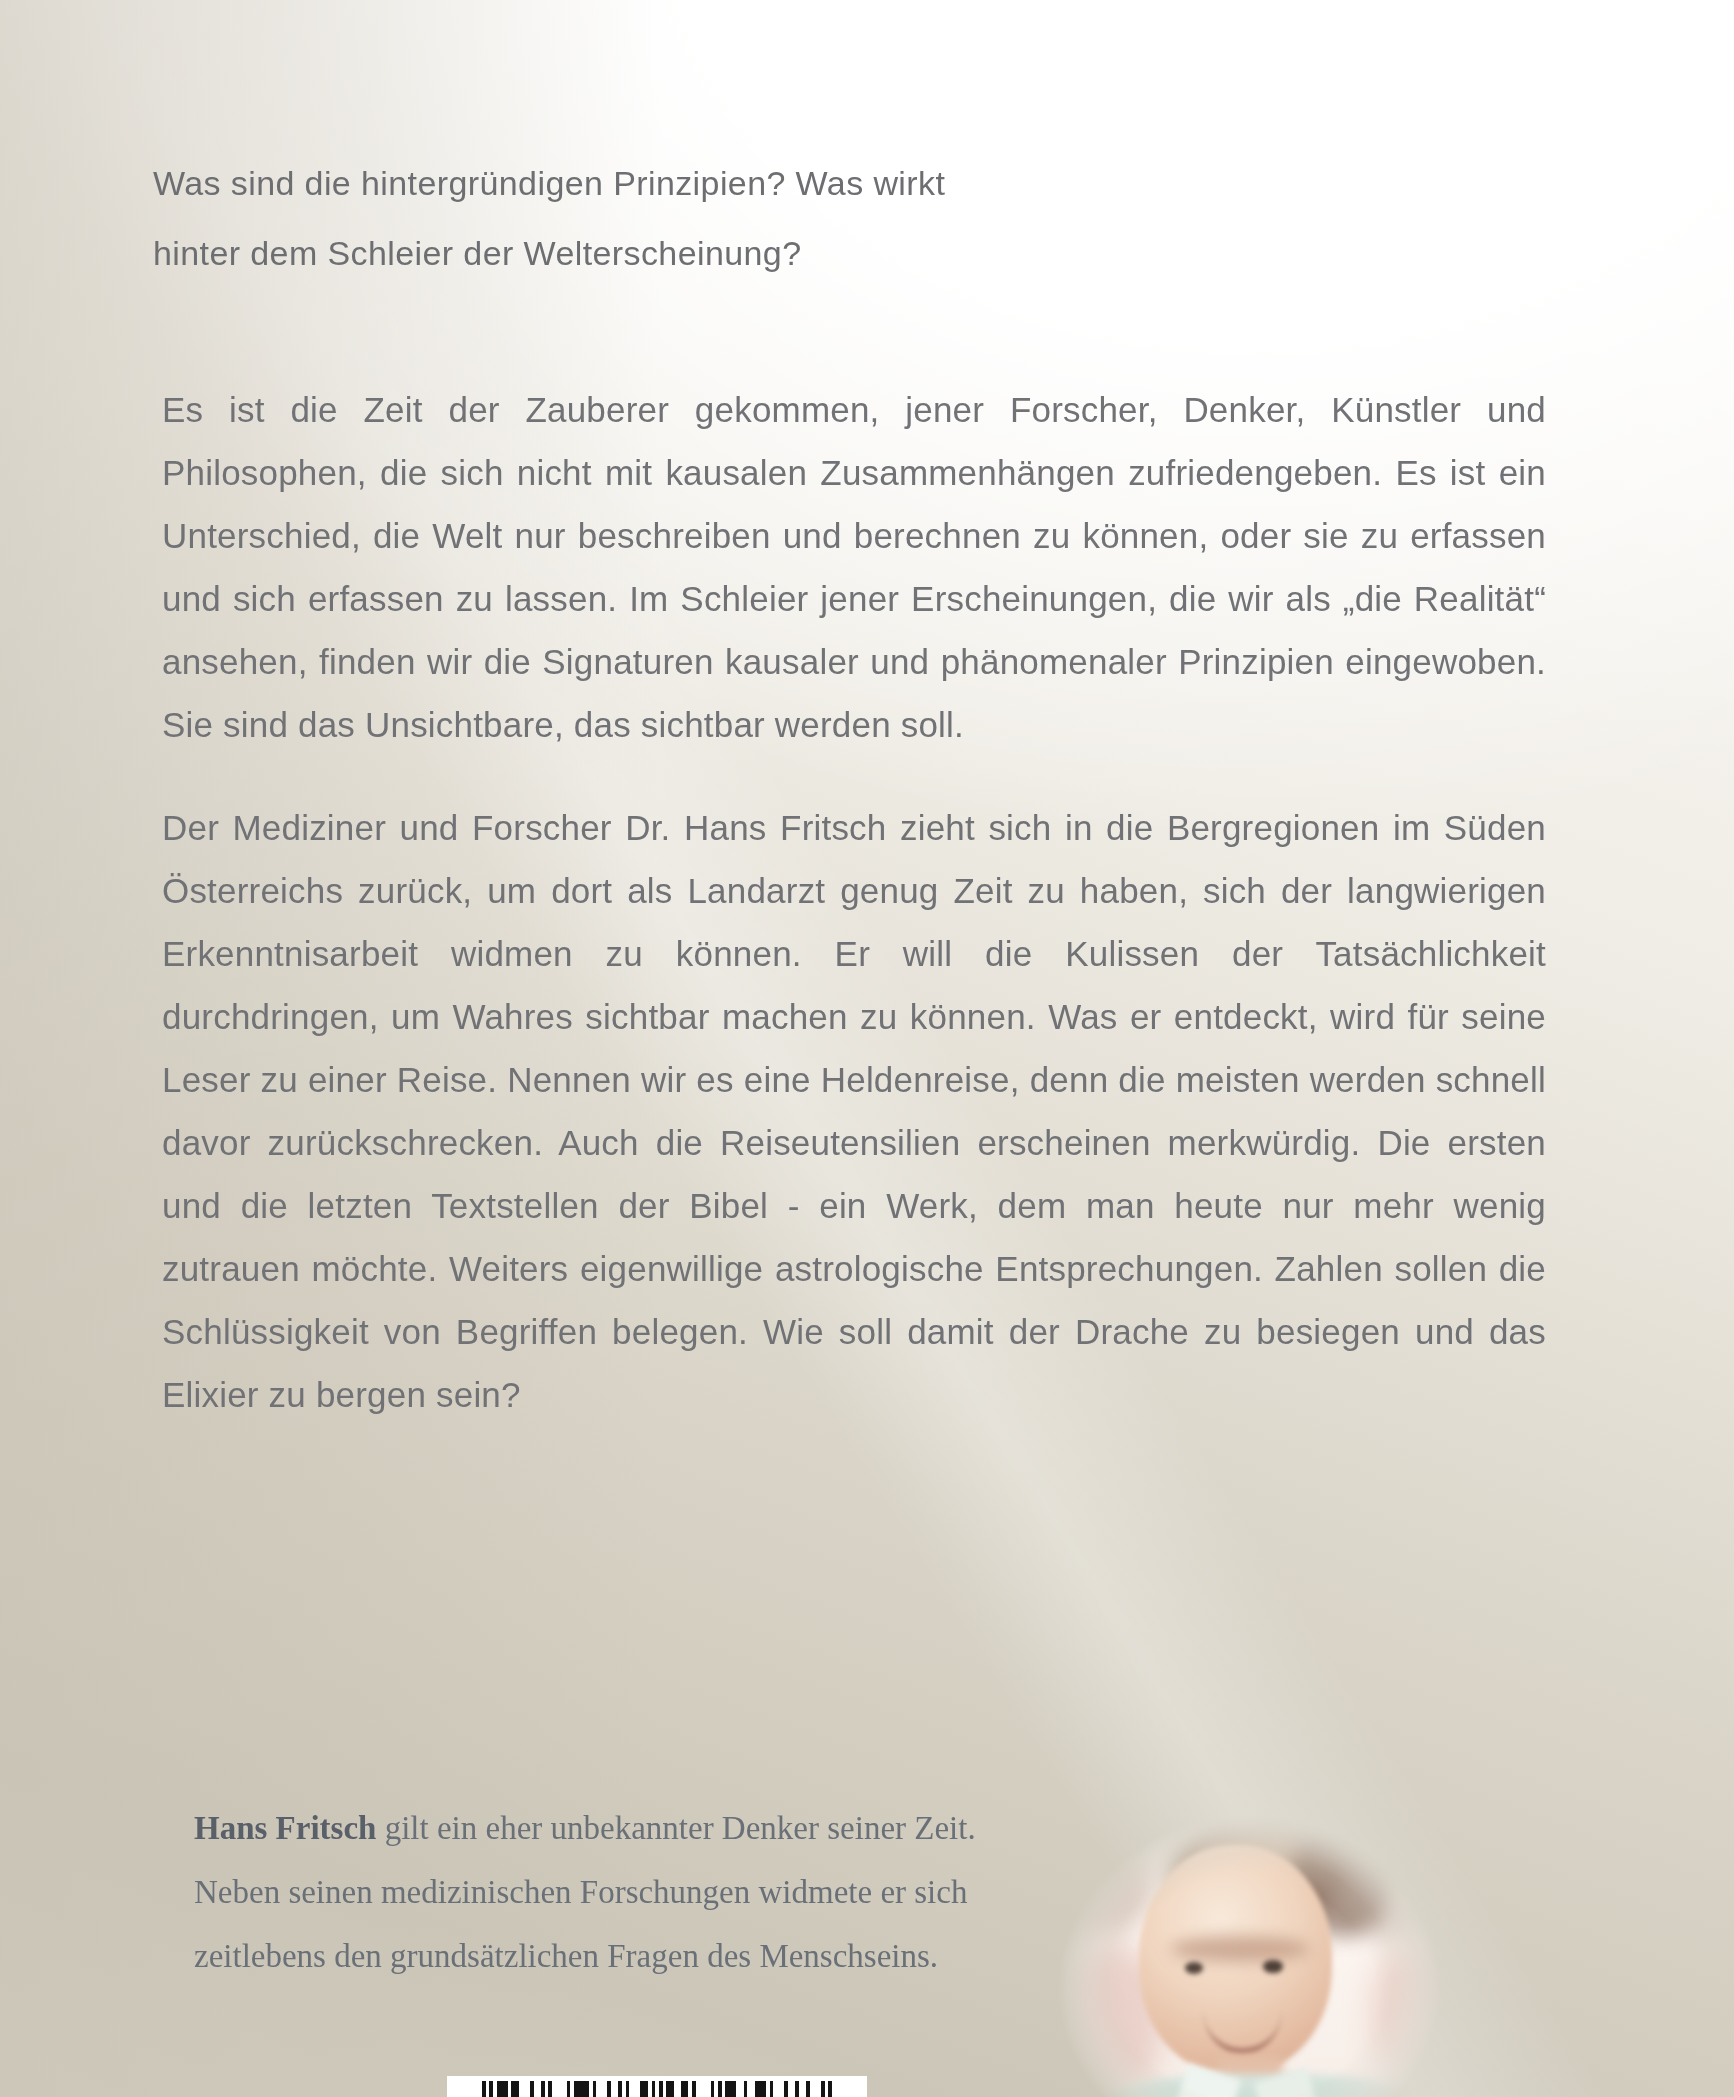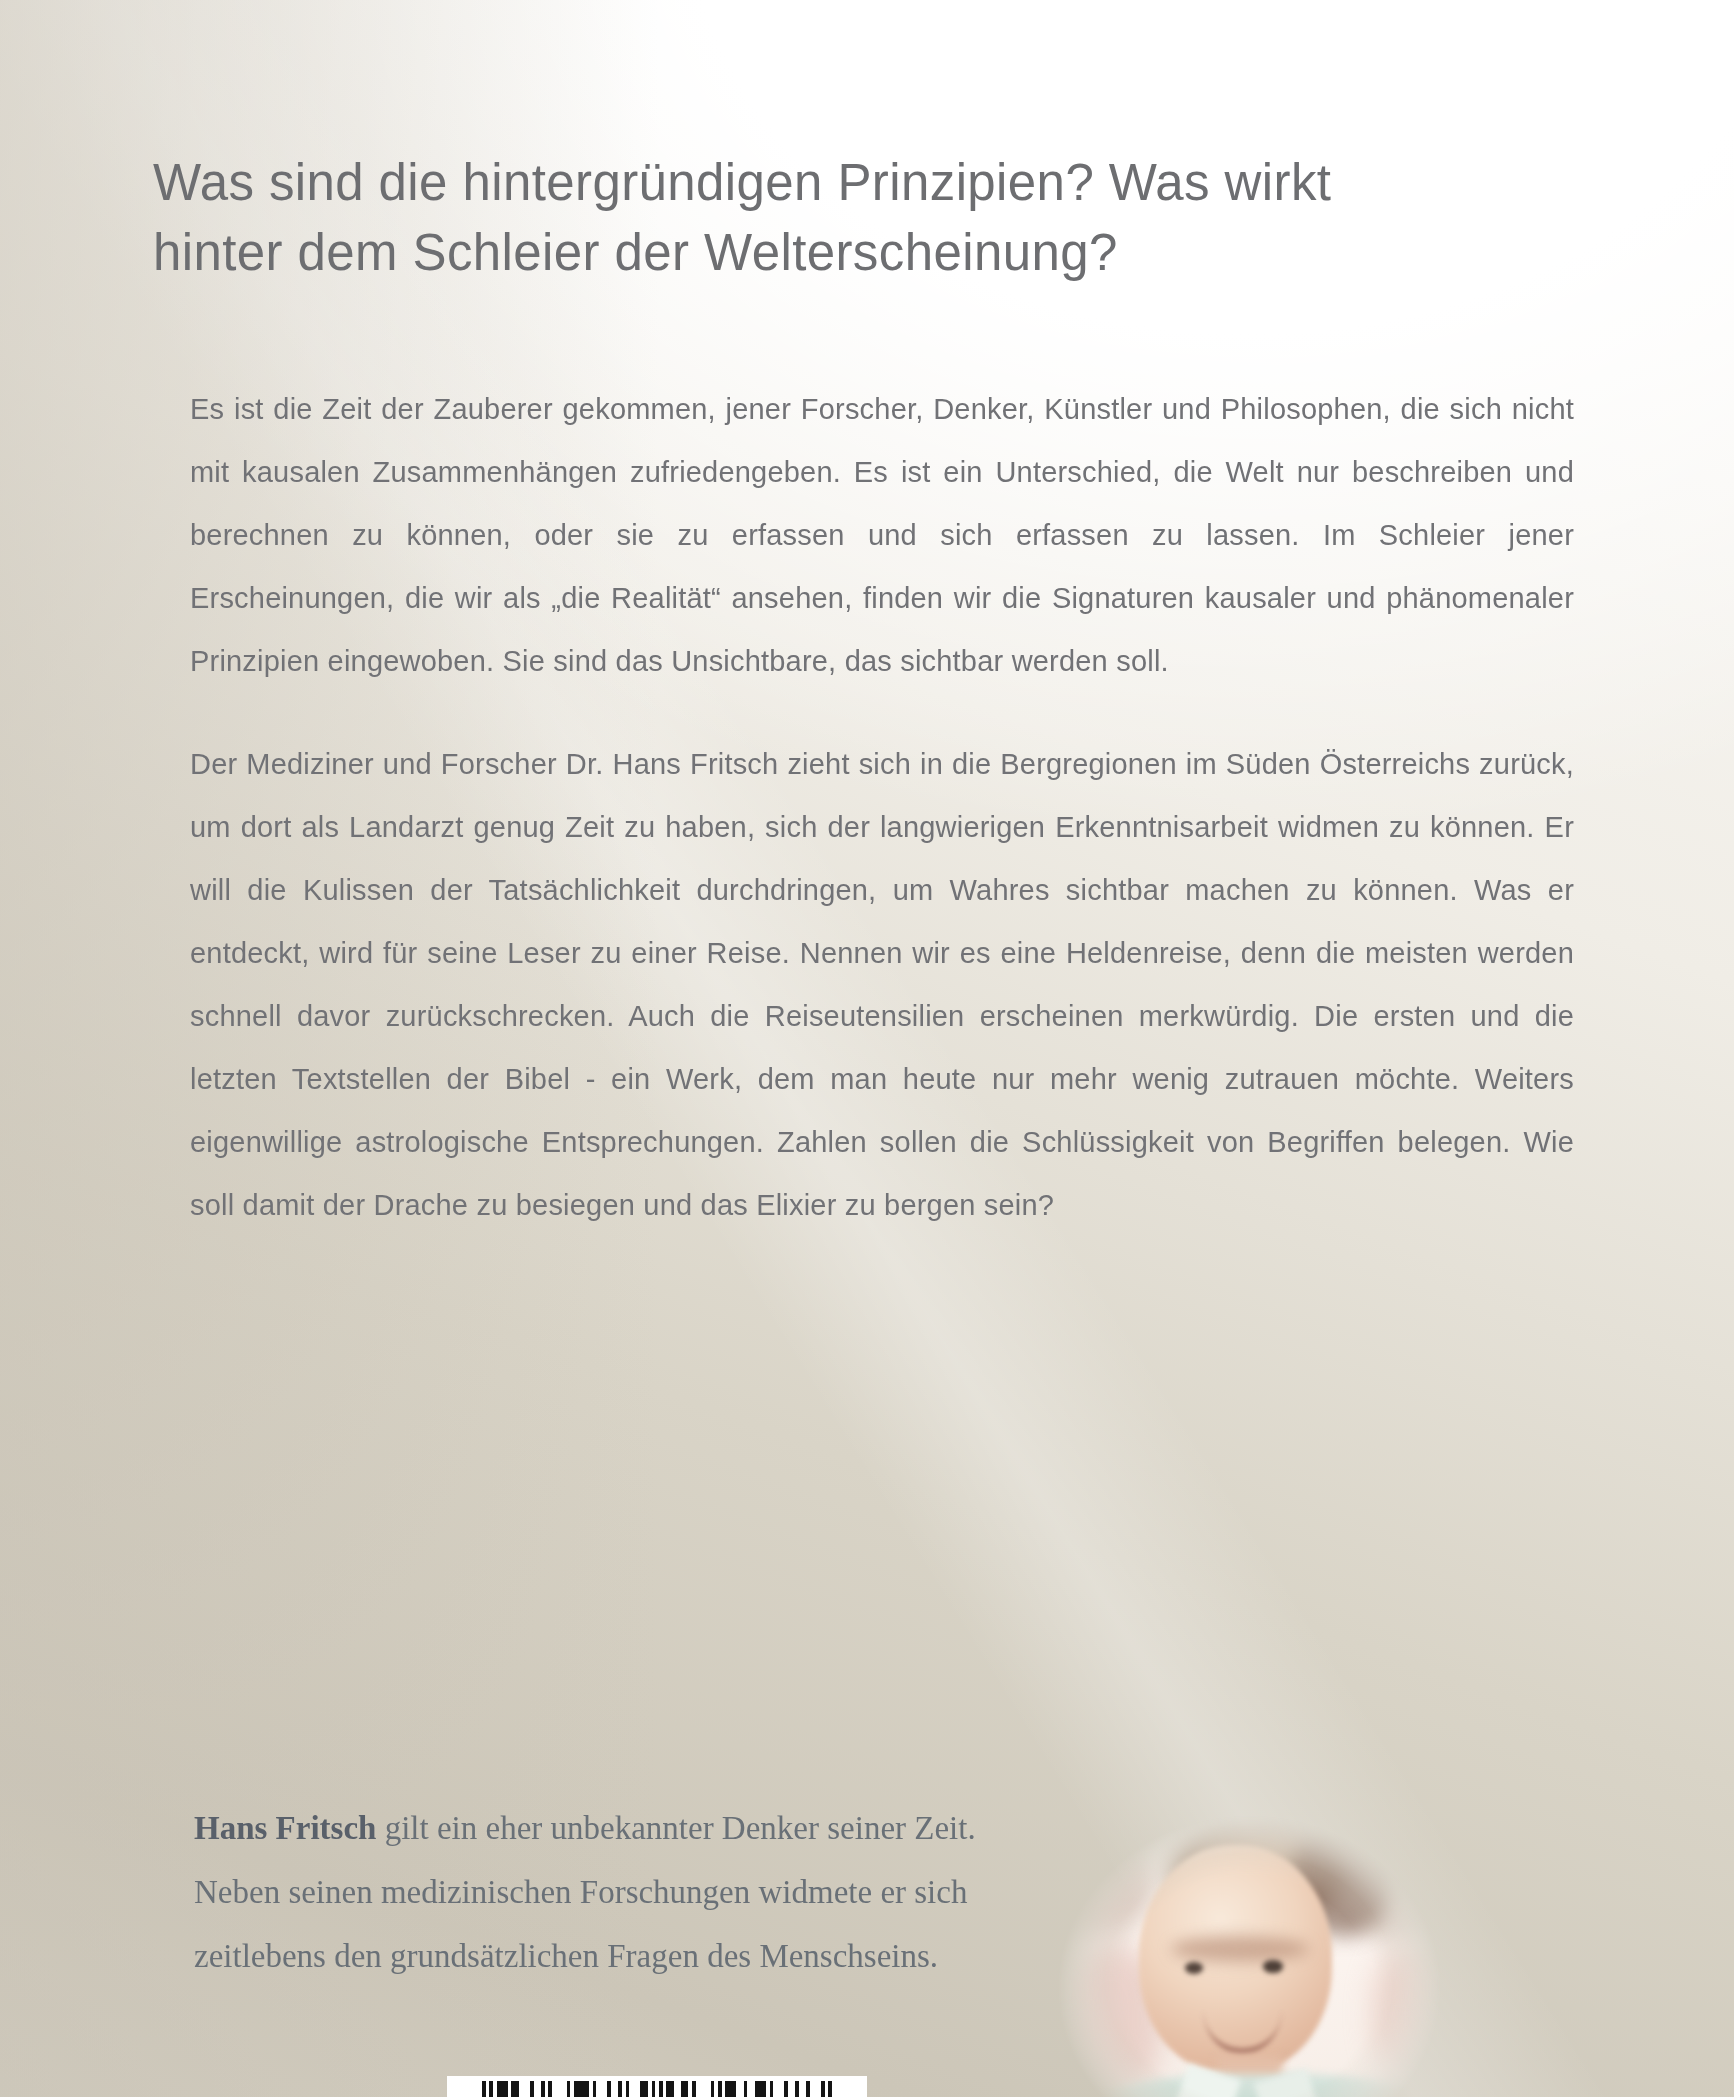--- a/index.html
+++ b/index.html
@@ -10,26 +10,26 @@
     font-family:"Liberation Sans",sans-serif;
     background-color:#d3cec2;
     background-image:
       linear-gradient(90deg, rgba(201,195,182,.55) 0%, rgba(201,195,182,0) 38%),
       linear-gradient(58deg, rgba(255,255,255,0) 45%, rgba(255,255,255,.28) 50%, rgba(255,255,255,0) 56%),
       radial-gradient(ellipse 95% 52% at 72% -4%, #ffffff 34%, rgba(255,255,255,0) 74%),
       linear-gradient(200deg, #fcfbf9 4%, #f0ede6 32%, #d9d4c7 58%, #ccc6b8 78%, #d8d3c7 100%);
   }
   .heading{
     position:absolute;left:153px;top:148px;width:1468px;
-    font-size:51px;line-height:70px;font-weight:400;letter-spacing:0.4px;
+    font-size:34px;line-height:70px;font-weight:400;letter-spacing:0.4px;
     color:var(--title-text,#6d6e71);
   }
   .blurb{
-    position:absolute;left:190px;top:378px;width:1384px;
-    font-size:29px;line-height:63px;letter-spacing:0.2px;
+    position:absolute;left:162px;top:378px;width:1384px;
+    font-size:35px;line-height:63px;letter-spacing:0.2px;
     color:var(--body-text,#717276);
     text-align:justify;text-justify:inter-word;
   }
   .blurb p{margin:0 0 40px 0;}
   .blurb p:last-child{margin:0;}
   .bio{
     position:absolute;left:194px;top:1796px;width:822px;
     font-size:33px;line-height:64px;
     color:var(--bio-text,#697077);
     font-family:Liberation Serif, serif;

